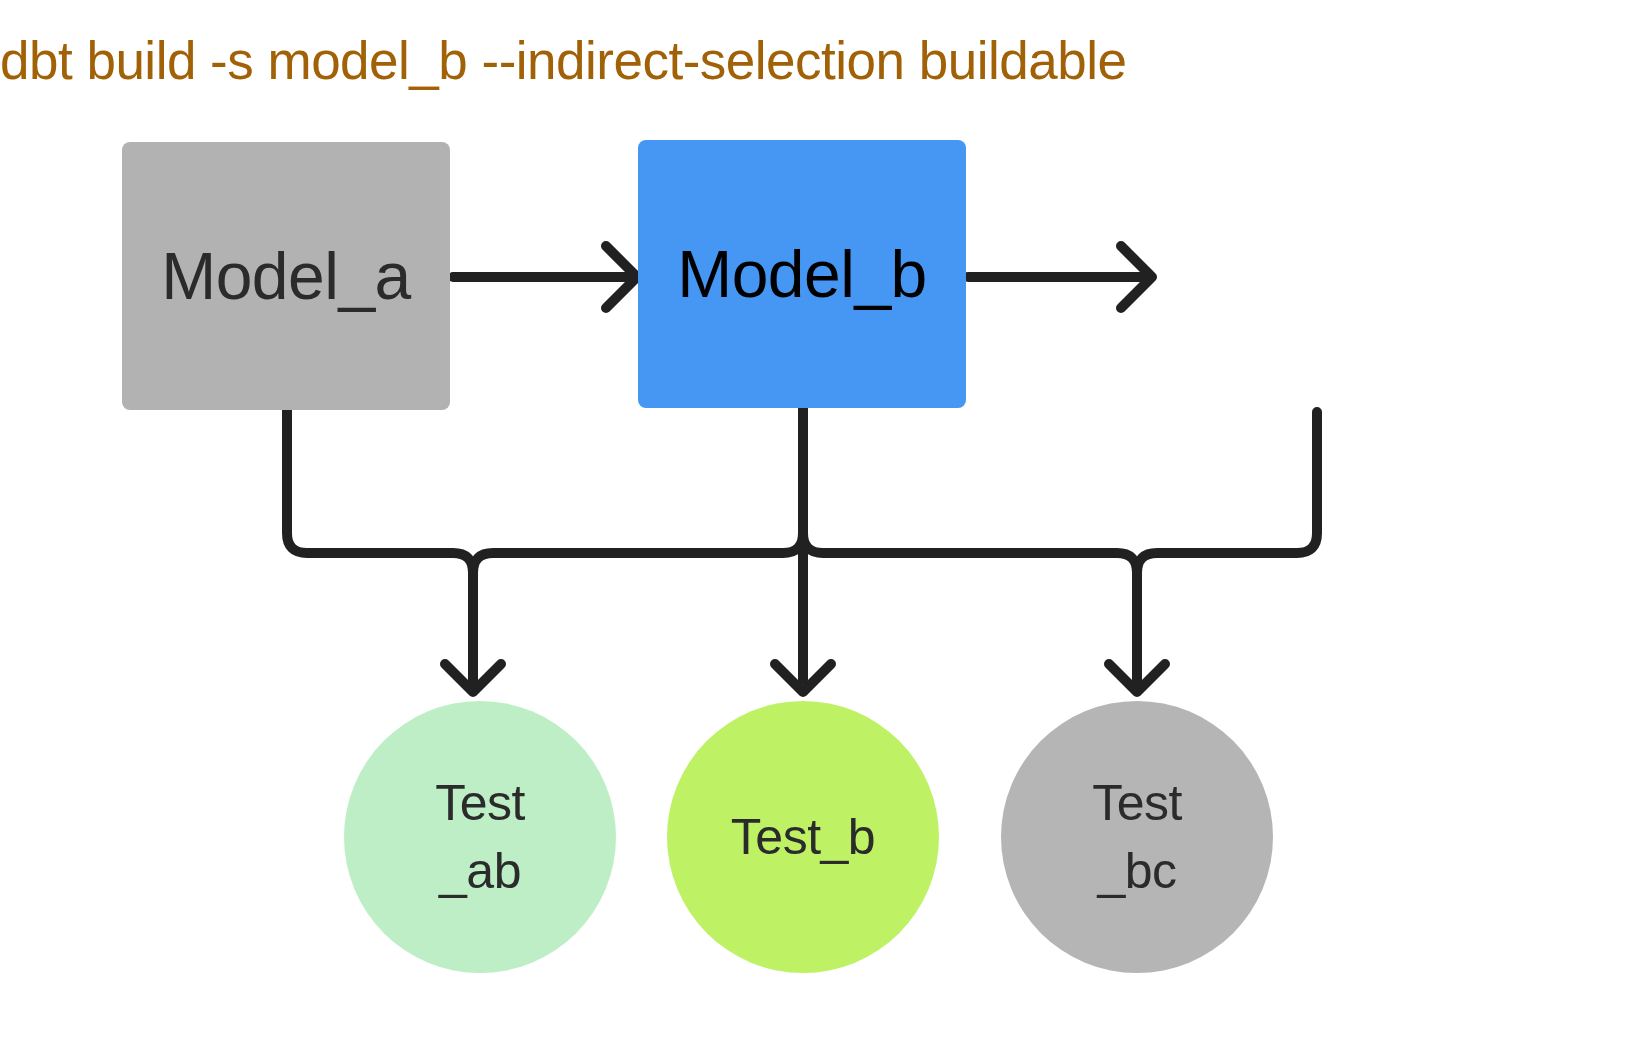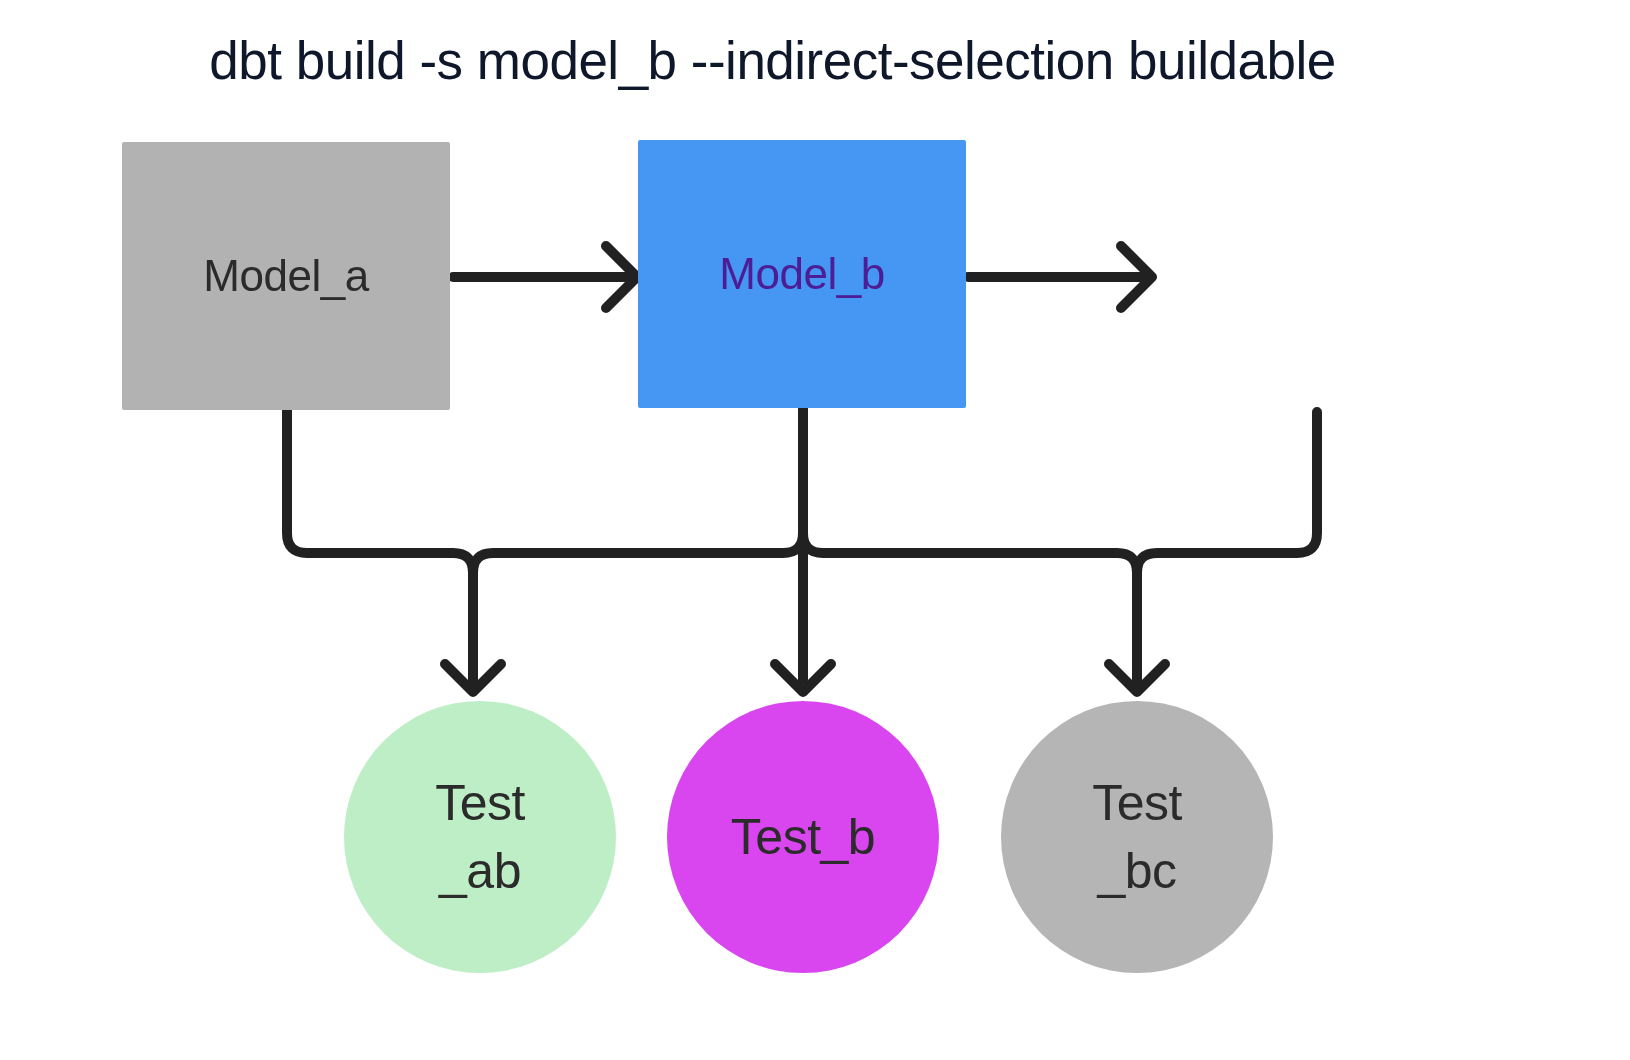--- a/index.html
+++ b/index.html
@@ -13,25 +13,25 @@
     height: 1060px;
     background: #ffffff;
     overflow: hidden;
     font-family: "Liberation Sans", "DejaVu Sans", sans-serif;
   }
   .title {
     position: absolute;
     left: 0;
     top: 32px;
     width: 1545px;
-    text-align: center;
+    text-align: left;
     font-size: 53px;
     font-weight: 500;
     letter-spacing: -0.5px;
-    color: #0f172a;
+    color: #a16207;
     line-height: 1.1;
     white-space: nowrap;
   }
   .edges-svg {
     position: absolute;
     left: 0;
     top: 0;
     width: 1630px;
     height: 1060px;
   }
@@ -39,48 +39,48 @@
     fill: none;
     stroke: #212121;
     stroke-width: 10;
     stroke-linecap: round;
     stroke-linejoin: round;
   }
   .model-box {
     position: absolute;
     width: 328px;
     height: 268px;
-    border-radius: 2px;
+    border-radius: 8px;
     display: flex;
     align-items: center;
     justify-content: center;
-    font-size: 44px;
+    font-size: 66px;
     color: #2b2b2b;
     letter-spacing: -0.5px;
   }
   .model-a { left: 122px; top: 142px; background: #b2b2b2; }
-  .model-b { left: 638px; top: 140px; background: #4597f3; color: #4c1d95; text-align: center; }
+  .model-b { left: 638px; top: 140px; background: #4597f3; color: #000000; text-align: center; }
   .model-c { left: 1153px; top: 142px; background: #b2b2b2; }
   .test-circle {
     position: absolute;
     width: 272px;
     height: 272px;
     border-radius: 50%;
     display: flex;
     flex-direction: column;
     align-items: center;
     justify-content: center;
     font-size: 50px;
     color: #2b2b2b;
     letter-spacing: -0.5px;
     line-height: 68px;
     text-align: center;
   }
   .test-ab { left: 344px; top: 701px; background: #bdeec6; }
-  .test-b  { left: 667px; top: 701px; background: #d946ef; }
+  .test-b  { left: 667px; top: 701px; background: #bef264; }
   .test-bc { left: 1001px; top: 701px; background: #b5b5b5; }
 </style>
 </head>
 <body>
 
 <div class="canvas">
 
   <div class="title">dbt build -s model_b --indirect-selection buildable</div>
 
   <svg class="edges-svg" viewBox="0 0 1630 1060">

